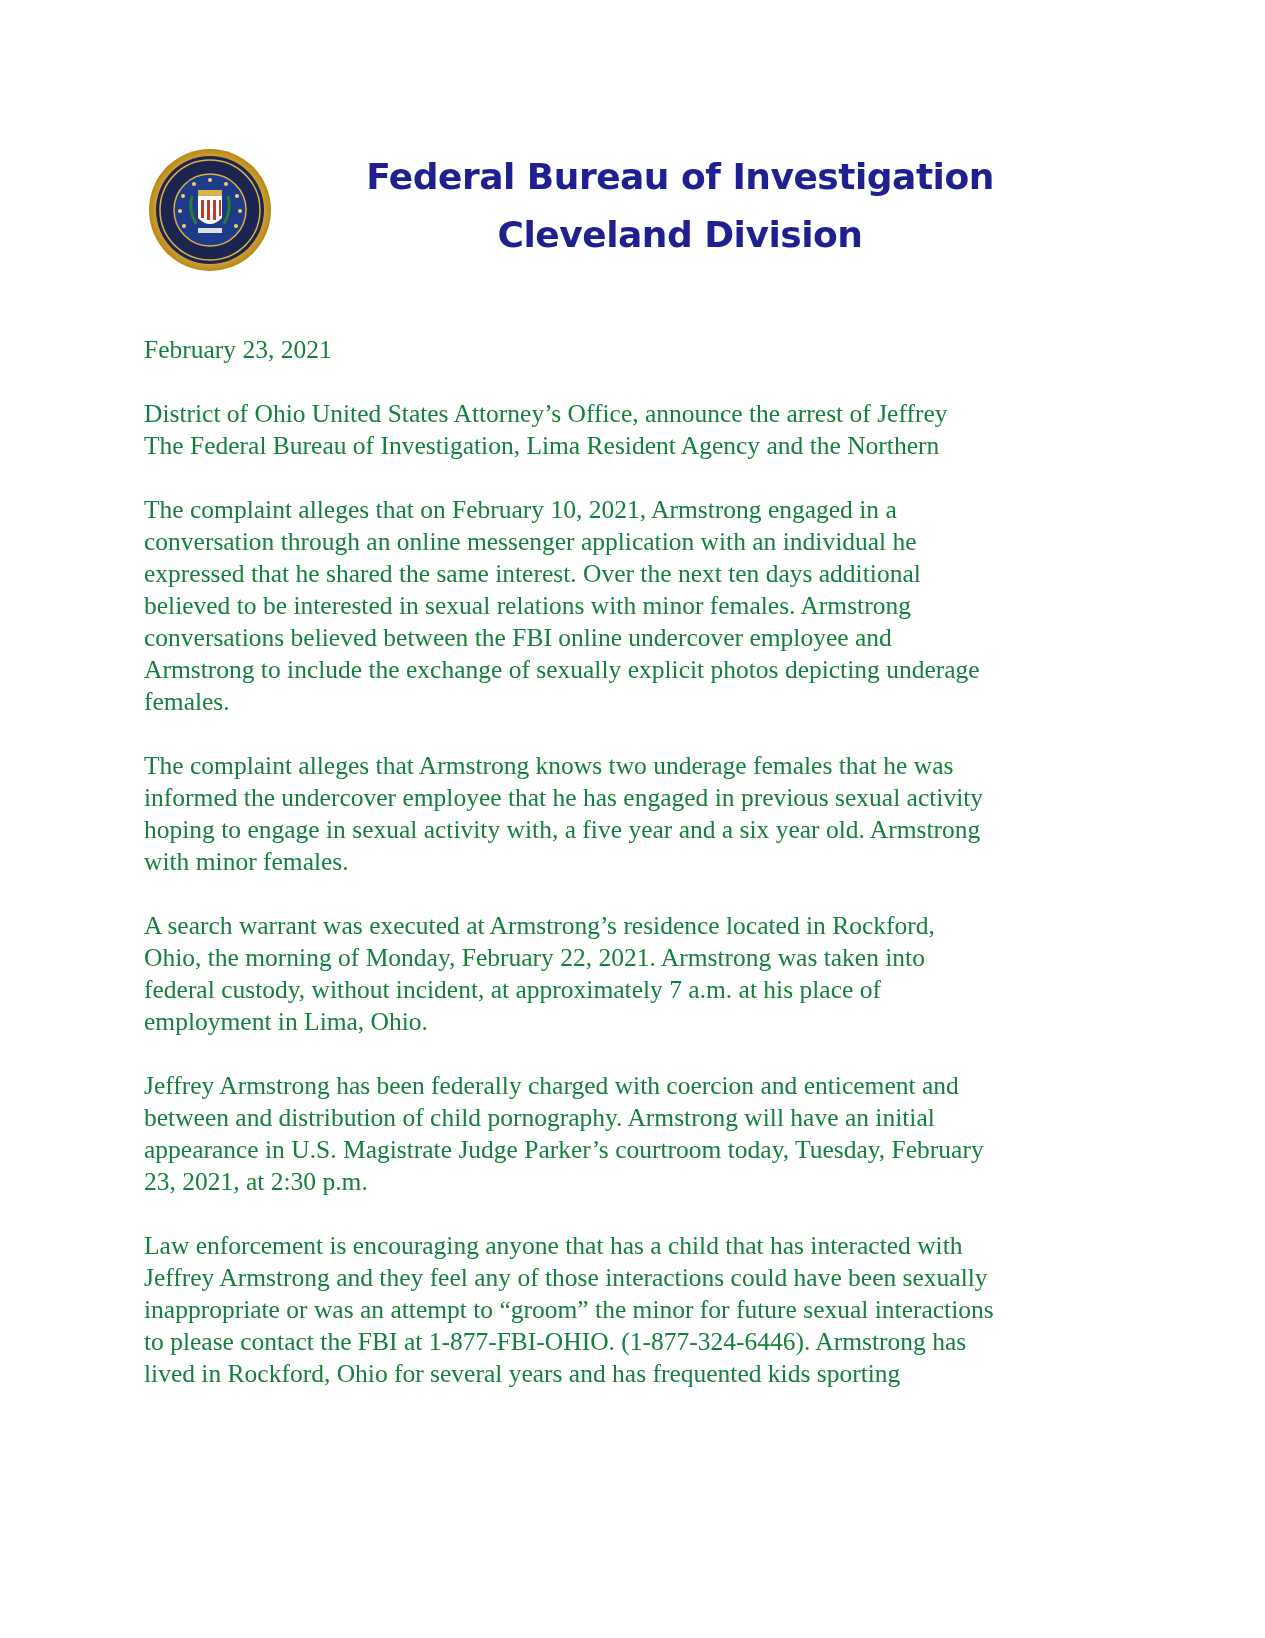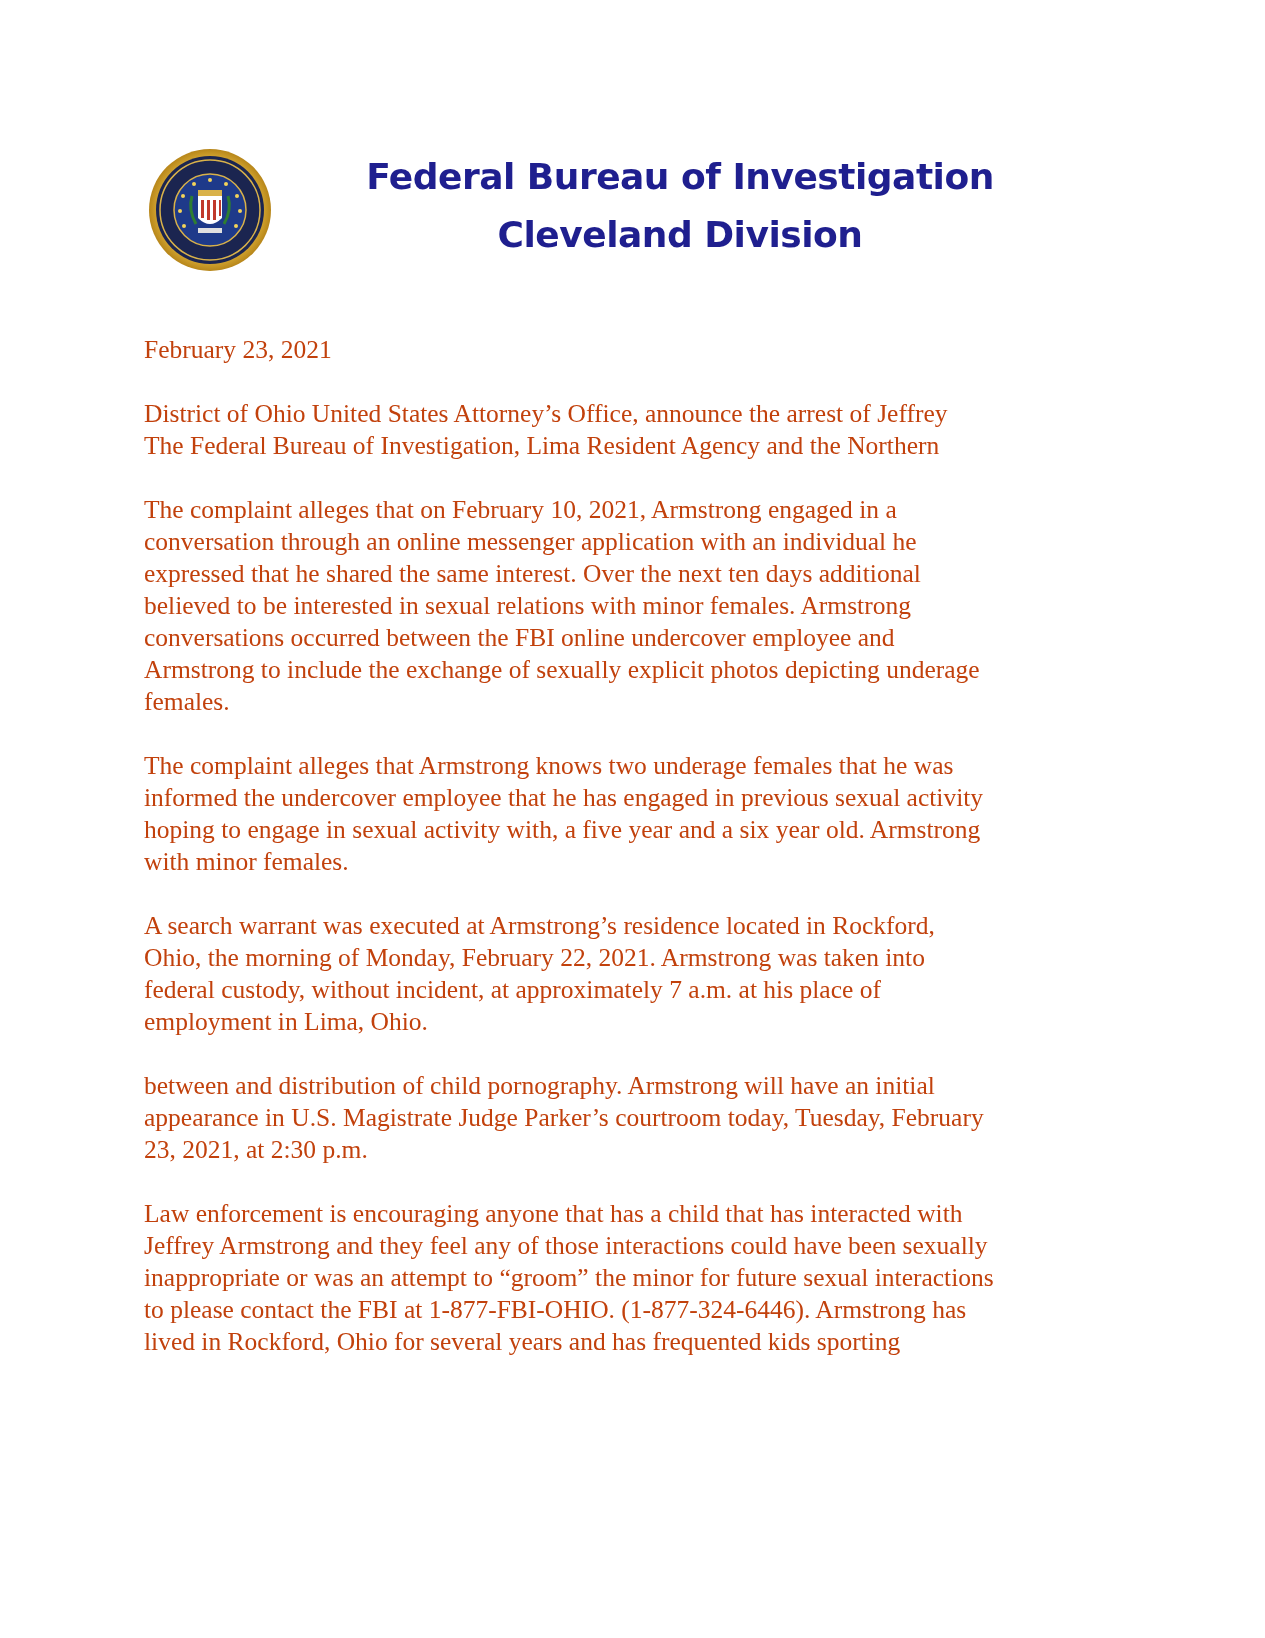--- a/index.html
+++ b/index.html
@@ -2,21 +2,21 @@
 <html><head>
   <meta charset="utf-8">
   <style>
     html, body { margin: 0; padding: 0; background: #ffffff; }
     body { width: 1265px; height: 1638px; position: relative; overflow: hidden; }
     .page { position: absolute; left: 0; top: 0; width: 1265px; height: 1454px; background: #fff; }
     .seal { position: absolute; left: 148px; top: 148px; width: 124px; height: 124px; }
     .header { position: absolute; left: 330px; top: 148px; width: 700px; text-align: center;
       font-family: "DejaVu Sans", sans-serif; font-weight: bold; color: #1f1f8f; font-size: 36px; line-height: 58px; letter-spacing: -0.5px; }
     .body { position: absolute; left: 144px; top: 334px; width: 960px;
-      font-family: "Liberation Serif", serif; font-size: 25.5px; line-height: 32px; color: #c2410c; }
+      font-family: "Liberation Serif", serif; font-size: 25.5px; line-height: 32px; color: #15803d; }
     .body p { margin: 0 0 32px 0; }
     .line { display: block; white-space: nowrap; }
   </style>
 </head>
 <body>
 
 <div class="page">
 
   <div class="seal">
     <svg width="124" height="124" viewBox="0 0 124 124">
@@ -65,40 +65,41 @@
     <p>
       <span class="line">District of Ohio United States Attorney’s Office, announce the arrest of Jeffrey</span>
       <span class="line">The Federal Bureau of Investigation, Lima Resident Agency and the Northern</span>
     </p>
 
     <p>
       <span class="line">The complaint alleges that on February 10, 2021, Armstrong engaged in a</span>
       <span class="line">conversation through an online messenger application with an individual he</span>
       <span class="line">expressed that he shared the same interest.  Over the next ten days additional</span>
       <span class="line">believed to be interested in sexual relations with minor females.  Armstrong</span>
-      <span class="line">conversations occurred between the FBI online undercover employee and</span>
+      <span class="line">conversations believed between the FBI online undercover employee and</span>
       <span class="line">Armstrong to include the exchange of sexually explicit photos depicting underage</span>
       <span class="line">females.</span>
     </p>
 
     <p>
       <span class="line">The complaint alleges that Armstrong knows two underage females that he was</span>
       <span class="line">informed the undercover employee that he has engaged in previous sexual activity</span>
       <span class="line">hoping to engage in sexual activity with, a five year and a six year old.  Armstrong</span>
       <span class="line">with minor females.</span>
     </p>
 
     <p>
       <span class="line">A search warrant was executed at Armstrong’s residence located in Rockford,</span>
       <span class="line">Ohio, the morning of Monday, February 22, 2021.  Armstrong was taken into</span>
       <span class="line">federal custody, without incident, at approximately 7 a.m. at his place of</span>
       <span class="line">employment in Lima, Ohio.</span>
     </p>
 
     <p>
+      <span class="line">Jeffrey Armstrong has been federally charged with coercion and enticement and</span>
       <span class="line">between and distribution of child pornography.  Armstrong will have an initial</span>
       <span class="line">appearance in U.S. Magistrate Judge Parker’s courtroom today, Tuesday, February</span>
       <span class="line">23, 2021, at 2:30 p.m.</span>
     </p>
 
     <p>
       <span class="line">Law enforcement is encouraging anyone that has a child that has interacted with</span>
       <span class="line">Jeffrey Armstrong and they feel any of those interactions could have been sexually</span>
       <span class="line">inappropriate or was an attempt to “groom” the minor for future sexual interactions</span>
       <span class="line">to please contact the FBI at 1-877-FBI-OHIO.  (1-877-324-6446).  Armstrong has</span>

